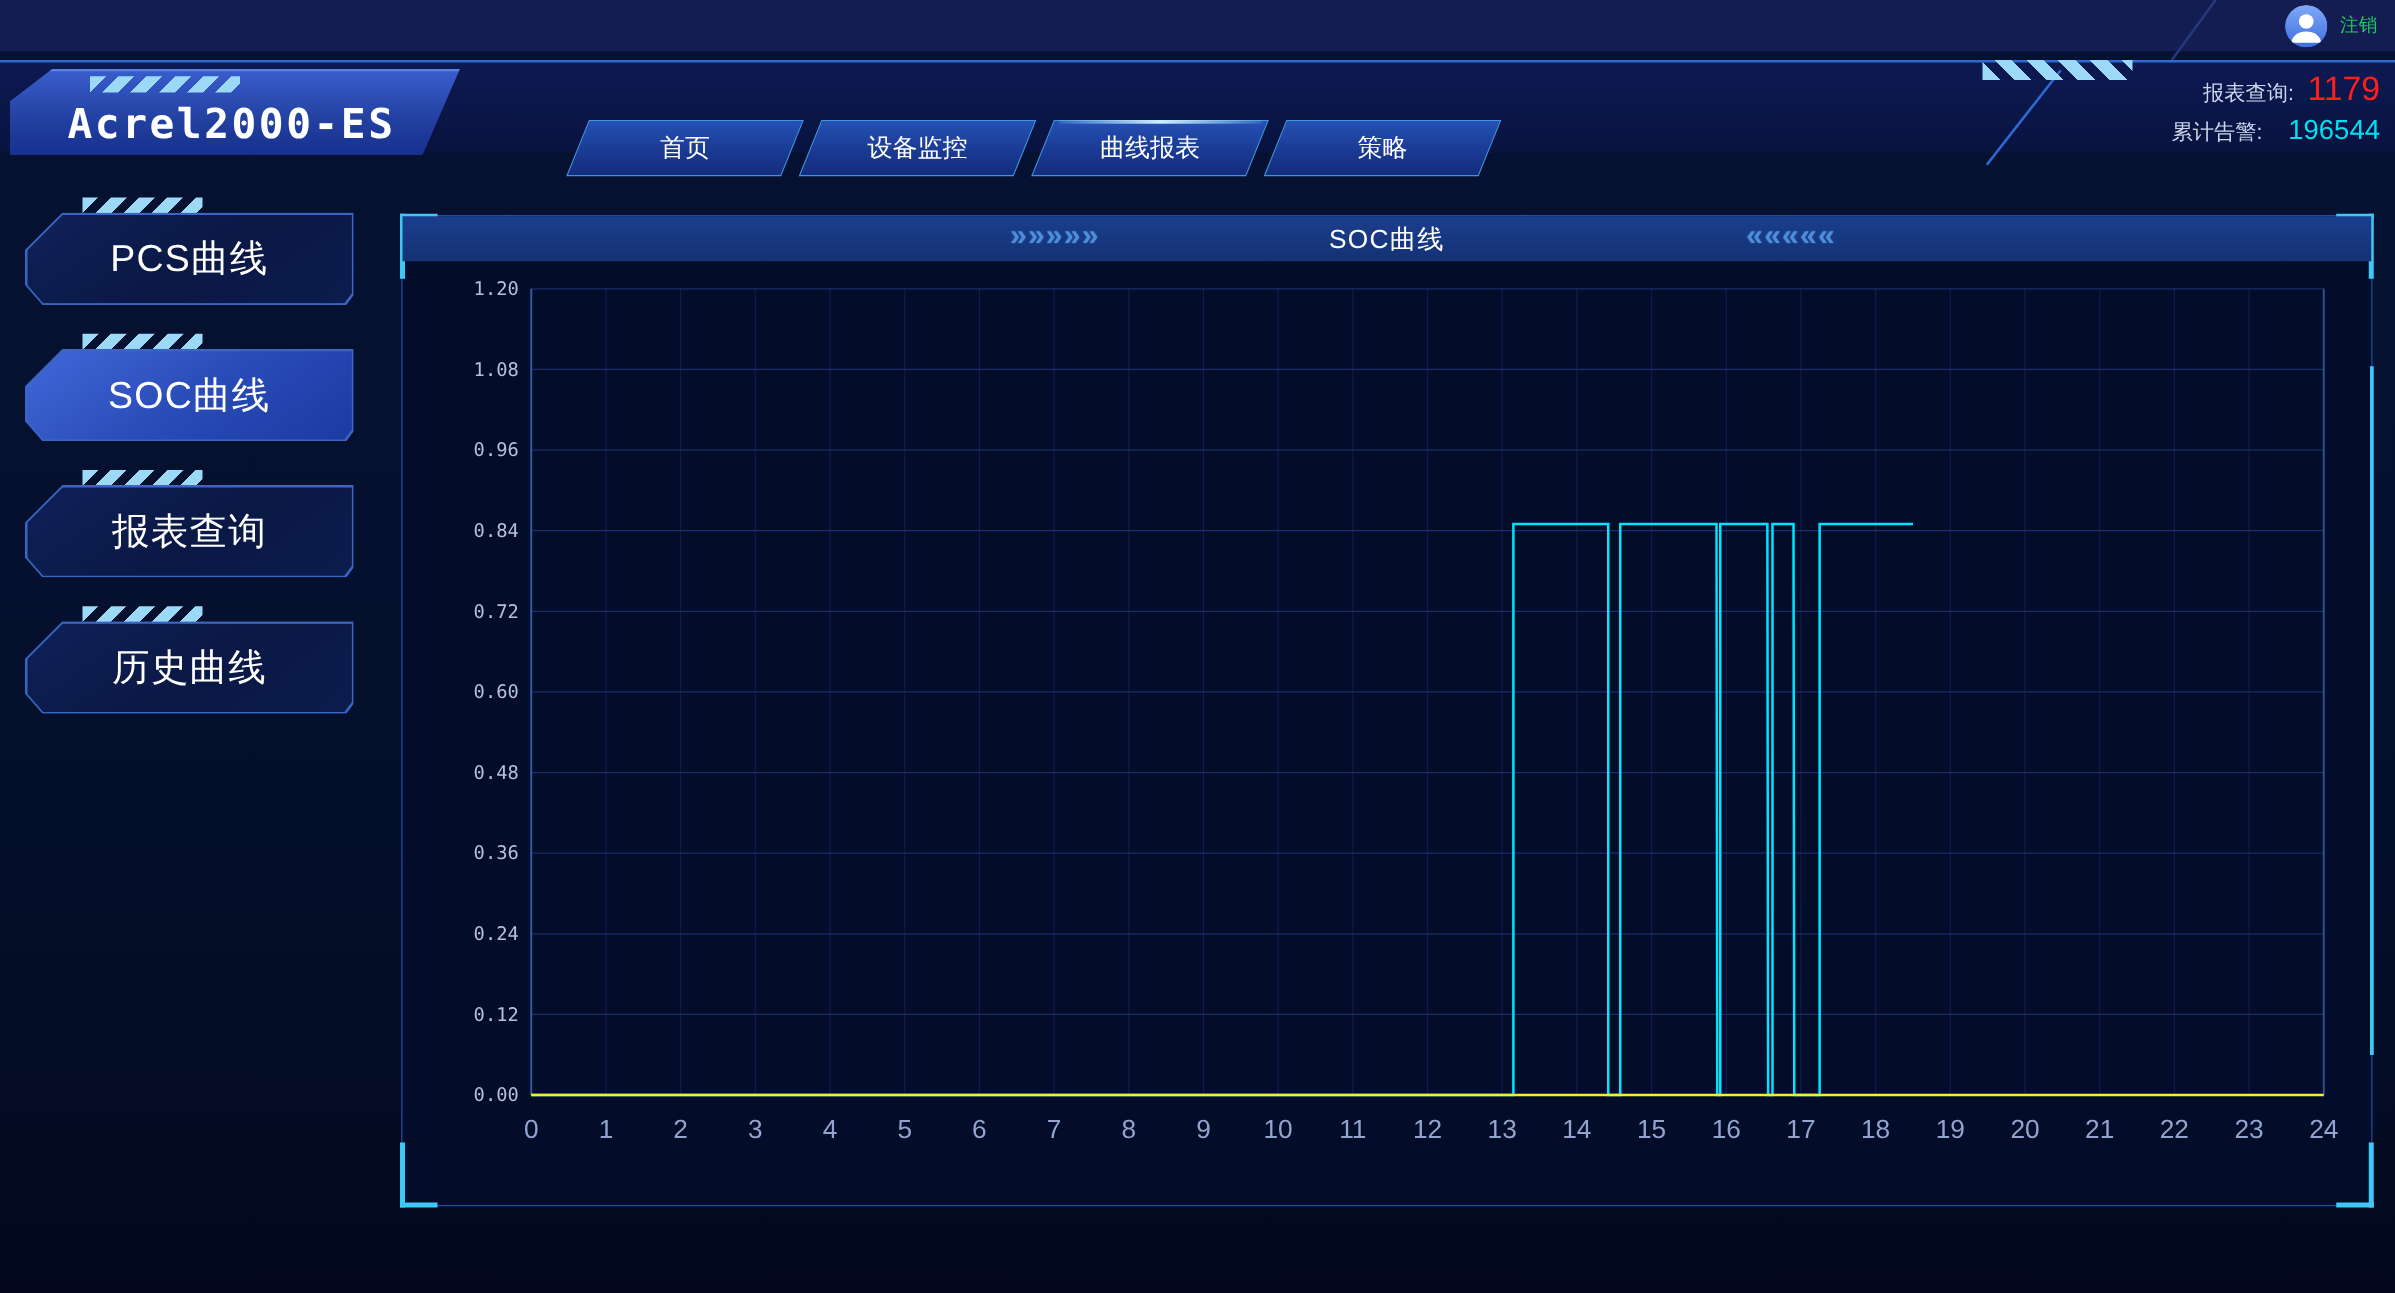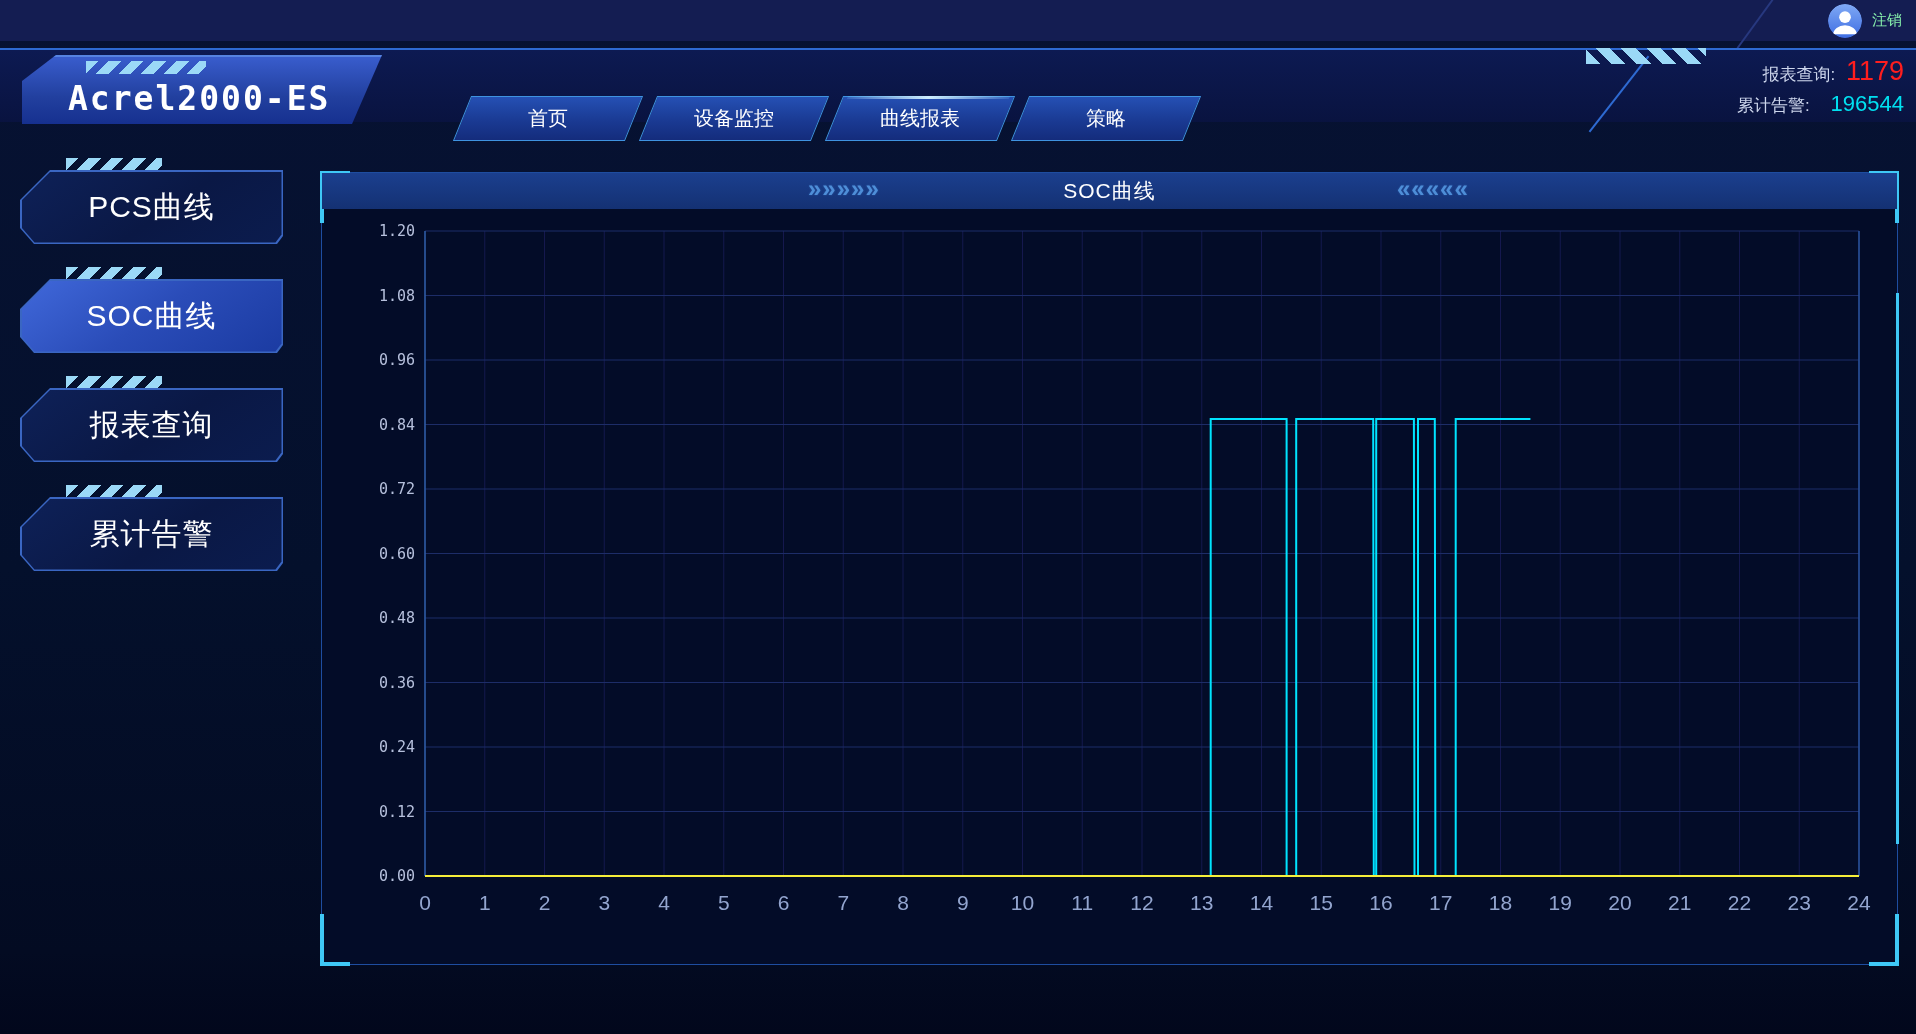--- a/index.html
+++ b/index.html
@@ -5,27 +5,27 @@
   html,body{margin:0;padding:0;background:#02071c;}
   .stage{position:relative;width:1916px;height:1034px;overflow:hidden;
          background:linear-gradient(180deg,#071233 0%,#04102c 55%,#030b22 92%,#02071c 100%);
          font-family:"Liberation Sans",sans-serif;color:#fff;}
 
   
   .topbar{position:absolute;left:0;top:0;right:0;height:41px;background:#141d52;}
   .topbar .slash{position:absolute;right:160px;top:-6px;width:2px;height:60px;background:#27387f;transform:rotate(36deg);}
   .user{position:absolute;right:14px;top:3px;height:35px;display:flex;align-items:center;gap:10px;}
   .avatar{width:34px;height:34px;border-radius:50%;overflow:hidden;flex:0 0 auto;}
-  .logout{font-size:15px;color:#86efac;cursor:pointer;}
+  .logout{font-size:15px;color:#22c55e;cursor:pointer;}
 
   
   .header{position:absolute;left:0;top:48px;right:0;height:74px;
           background:linear-gradient(180deg,#0d1a52 0%,#091340 100%);
           border-top:2px solid #2e6ad2;box-sizing:border-box;}
-  .brand-plate{position:absolute;left:22px;top:5px;width:360px;height:69px;
+  .brand-plate{position:absolute;left:8px;top:5px;width:360px;height:69px;
           background:linear-gradient(180deg,#3a5ecf 0%,#22409f 60%,#16308f 100%);
           clip-path:polygon(34px 0,100% 0,calc(100% - 30px) 100%,0 100%,0 26px);
           box-shadow:inset 0 2px 0 rgba(130,190,255,.4);}
   .stripes{background:repeating-linear-gradient(135deg,#9bd9f7 0 9px,transparent 9px 16px);}
   .stripes-back{background:repeating-linear-gradient(45deg,#9bd9f7 0 10px,transparent 10px 18px);}
   .brand-hash{position:absolute;left:64px;top:6px;width:120px;height:13px;}
   .brand-text{position:absolute;left:46px;top:24px;font-family:"DejaVu Sans Mono",monospace;
           font-size:33px;font-weight:bold;letter-spacing:2px;color:#ffffff;}
 
   
@@ -156,21 +156,21 @@
       <div class="hash stripes"></div>
       <div class="shell"></div>
       <div class="face">
         <span class="lbl">报表查询</span>
       </div>
     </div>
     <div class="sbtn">
       <div class="hash stripes"></div>
       <div class="shell"></div>
       <div class="face">
-        <span class="lbl">累计告警</span>
+        <span class="lbl">历史曲线</span>
       </div>
     </div>
   </div>
 
   <div class="panel">
     <div class="bk bk-tl"></div>
     <div class="bk bk-bl"></div>
     <div class="bk bk-tr"></div>
     <div class="bk bk-br"></div>
     <div class="bk-rline"></div>

